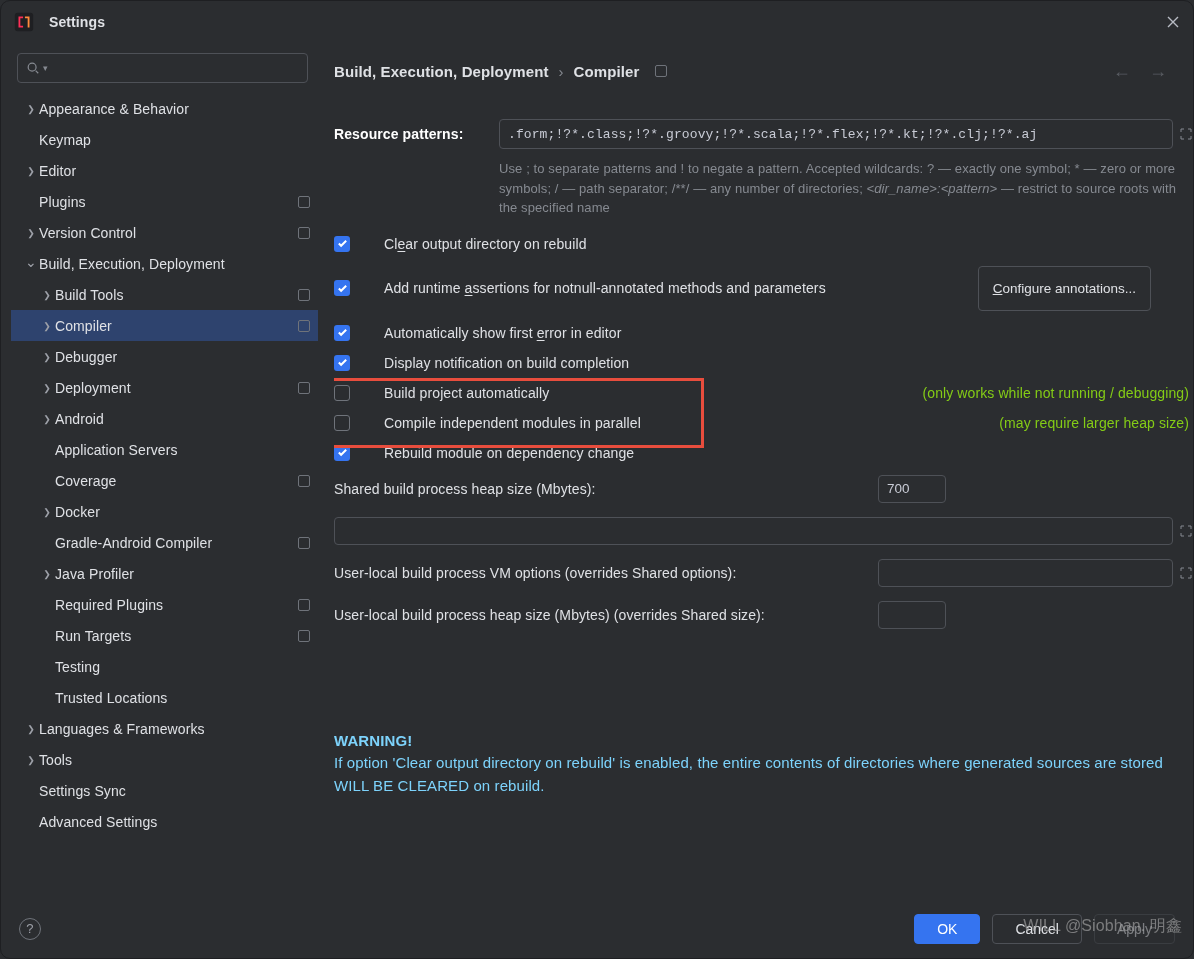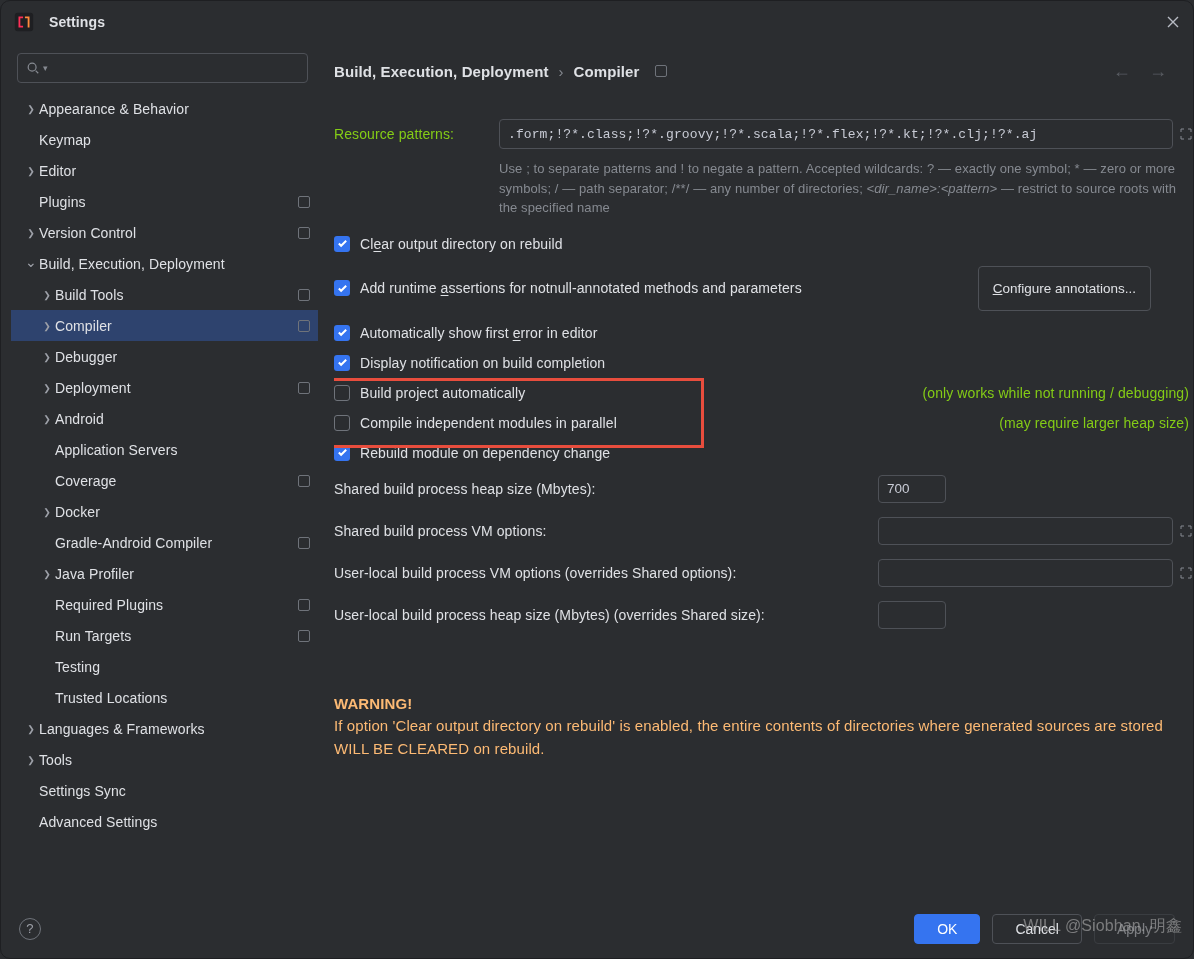--- a/index.html
+++ b/index.html
@@ -20,42 +20,42 @@
 .node .lbl { flex:1; }
 .sq { width:12px; height:12px; border:1px solid #6f737a; border-radius:2px; margin-left:6px; }
 .d1 { padding-left:28px; }
 .main { flex:1; display:flex; flex-direction:column; padding:12px 0 0 16px; min-width:0; }
 .crumbs { display:flex; align-items:center; gap:10px; color:#dfe1e5; font-size:15px; height:32px; padding-right:22px; }
 .crumbs .sep { color:#868a91; }
 .crumbs .sp { flex:1; }
 .navarr { color:#5a5d63; font-size:18px; cursor:pointer; padding:0 4px; }
 .content { flex:1; overflow:hidden; padding-top:32px; }
 .row { display:flex; align-items:center; margin-bottom:10px; }
-.rp-lbl { width:165px; color:#84cc16; }
+.rp-lbl { width:165px; color:#ffffff;font-weight:bold; }
 .rp-in { flex:1; margin-right:2px; height:30px; border:1px solid #4e5157; border-radius:4px; background:transparent; color:#c9ccd6; padding:0 8px; font-family:"Courier New",monospace; font-size:13px; display:flex; align-items:center; overflow:hidden; white-space:nowrap; }
 .exp { width:14px; height:14px; margin-left:4px; color:#868a91; cursor:pointer; }
 .hint { color:#868a91; font-size:13px; margin:8px 0 18px 165px; line-height:1.5; }
 .hint i { font-style:italic; }
-.ck { display:flex; align-items:center; margin:6px 0 14px 0; }
+.ck { display:flex; align-items:center; margin:6px 0 14px 0;gap:24px; }
 .cbox { width:16px; height:16px; border-radius:3px; margin-right:10px; display:flex; align-items:center; justify-content:center; flex-shrink:0; }
 .cbox.on { background:#3574f0; }
 .cbox.off { border:1.5px solid #6f737a; }
 .cbox.on svg { width:11px; height:11px; stroke:#fff; stroke-width:2.2; fill:none; }
 .ck .t { flex:1; color:#dfe1e5; }
 .ck .t u { text-decoration:underline; text-underline-offset:2px; }
 .ck .note { color:#84cc16; margin-right:4px; }
 .btn-s { height:45px; padding:0 14px; border:1px solid #4e5157; border-radius:4px; background:transparent; color:#dfe1e5; cursor:pointer; font-size:13.5px; margin-left:18px; margin-right:42px; }
 .hl { position:relative; }
 .hlbox { position:absolute; left:-10px; top:-7px; width:380px; height:70px; border:3px solid #e84d3d; pointer-events:none; }
 .frm { display:flex; align-items:center; margin:8px 0 14px 0; }
 .frm .fl { width:544px; color:#dfe1e5; }
 .frm input { height:28px; border:1px solid #4e5157; border-radius:4px; background:transparent; color:#c9ccd6; padding:0 8px; font-size:13.5px; }
 .frm .num { width:68px; }
 .frm .wide { flex:1; margin-right:2px; }
-.warn { margin-top:64px; color:#fdba74; font-size:15px; line-height:1.5; }
+.warn { margin-top:101px; color:#7dd3fc; font-size:15px; line-height:1.5; }
 .warn b { font-weight:600; }
 .footer { height:56px; border-top:1px solid transparent; display:flex; align-items:center; padding:0 18px 4px 18px; gap:12px; }
 .help { width:22px; height:22px; border:1.5px solid #6f737a; border-radius:50%; display:flex; align-items:center; justify-content:center; color:#9da0a8; cursor:pointer; font-size:13px; }
 .footer .sp { flex:1; }
 .fbtn { height:30px; padding:0 22px; border-radius:4px; font-size:14px; cursor:pointer; border:1px solid #4e5157; background:transparent; color:#dfe1e5; }
 .fbtn.pri { background:#3574f0; border-color:#3574f0; color:#fff; }
 .fbtn.dis { opacity:.45; }
 .wm { position:absolute; right:12px; bottom:22px; color:#b0b0b0; font-size:16px; opacity:.6; pointer-events:none; }
 </style>
 </head>
@@ -274,21 +274,20 @@
               </span>
               <span class="t">Rebuild module on dependency change</span>
             </div>
           </div>
         <div id="fields" style="">
             <div class="frm">
               <span class="fl">Shared build process heap size (Mbytes):</span>
               <input class="num" value="700" style="">
             </div>
             <div class="frm">
-              <span class="fl">Shared build process VM options:</span>
               <input class="wide" style="">
               <span class="exp"><svg viewBox="0 0 14 14" stroke="currentColor" fill="none">
                   <path d="M5 2H2v3M9 2h3v3M2 9v3h3M12 9v3H9"></path>
                 </svg></span>
             </div>
             <div class="frm">
               <span class="fl">User-local build process VM options (overrides Shared options):</span>
               <input class="wide" style="">
               <span class="exp"><svg viewBox="0 0 14 14" stroke="currentColor" fill="none">
                   <path d="M5 2H2v3M9 2h3v3M2 9v3h3M12 9v3H9"></path>

